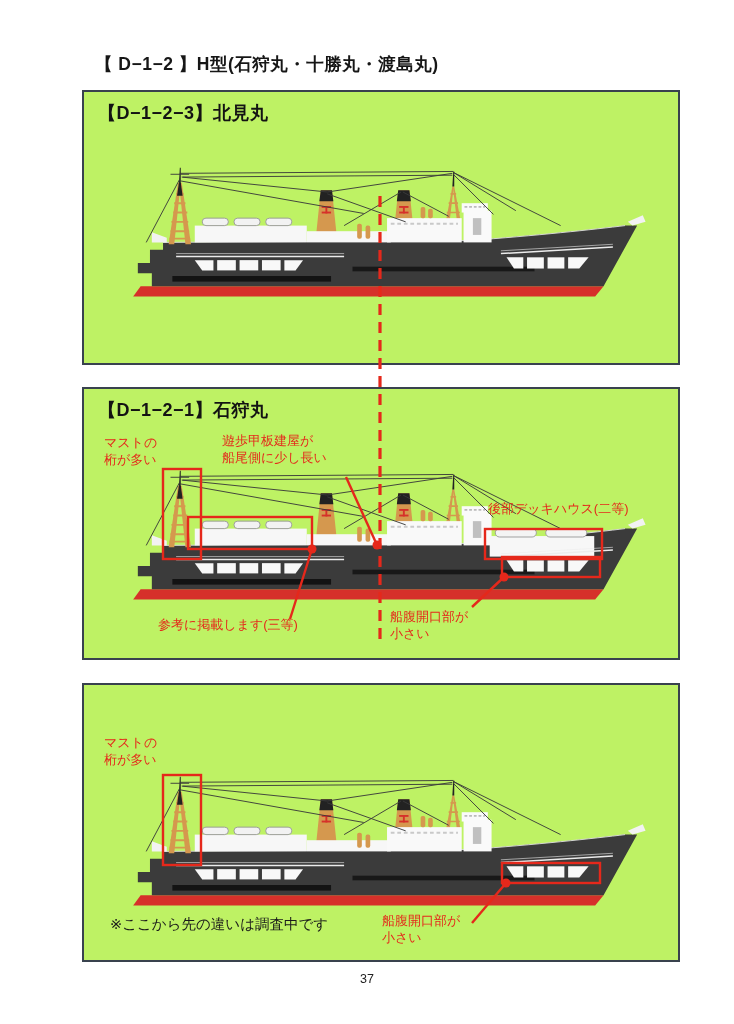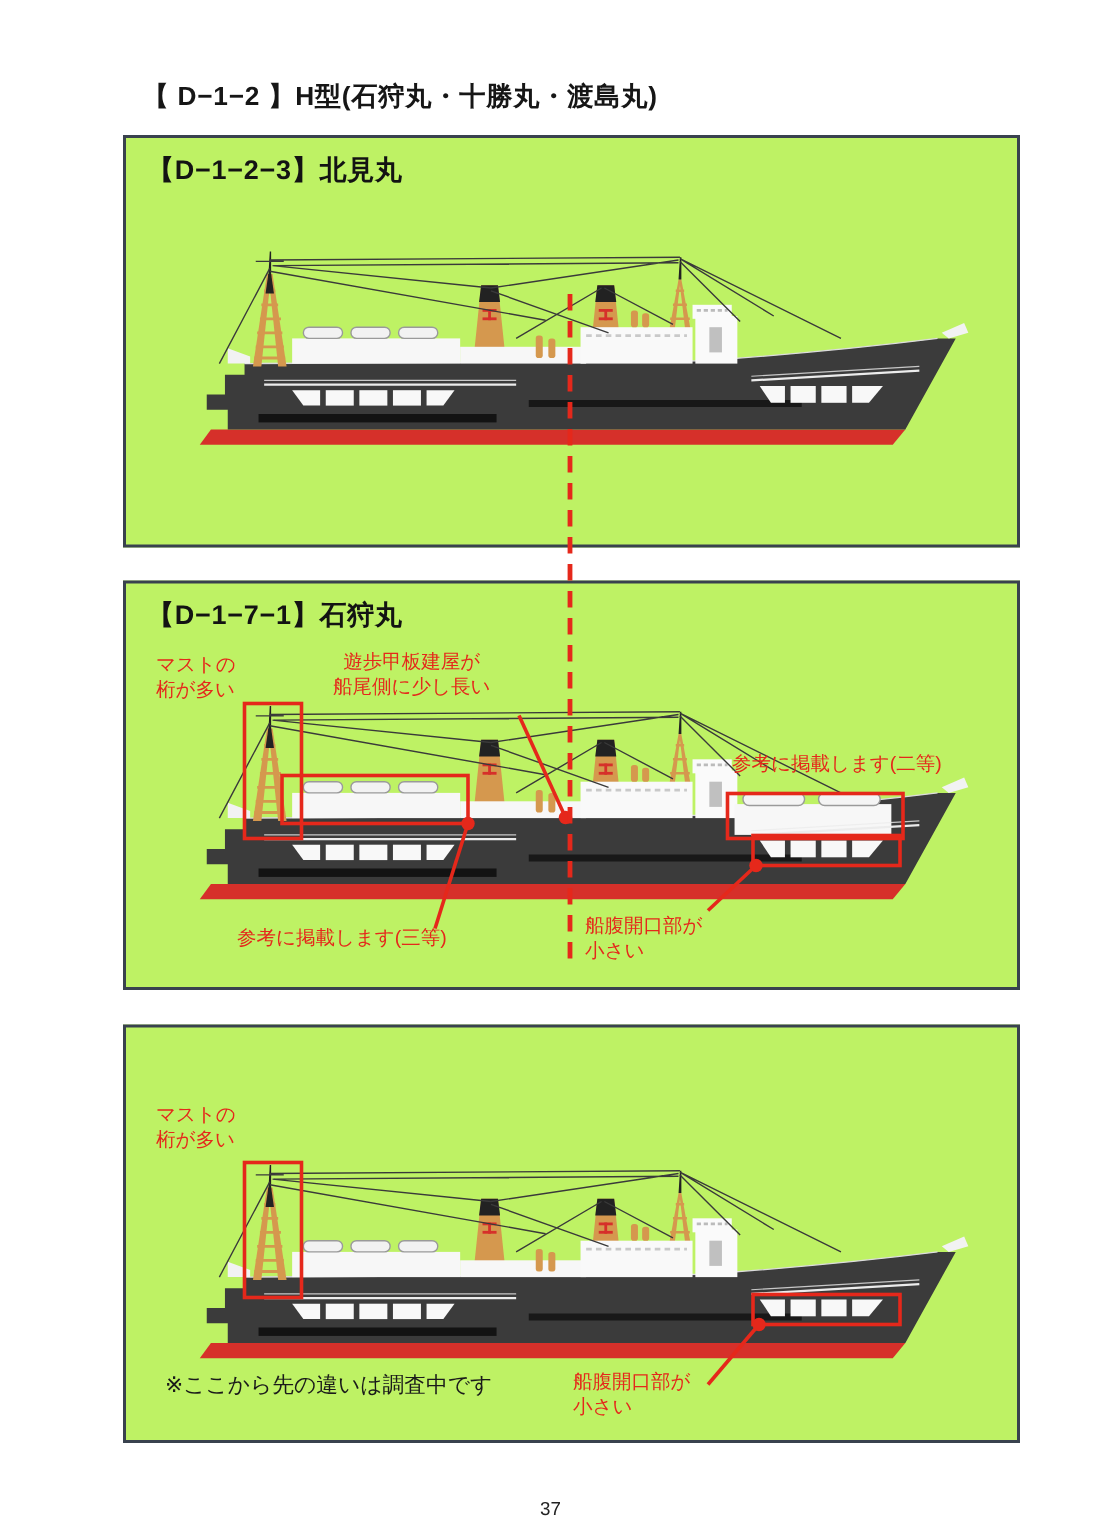--- a/index.html
+++ b/index.html
@@ -10,21 +10,21 @@
   #panel1{top:90px;height:275px;}
   #panel2{top:387px;height:273px;}
   #panel3{top:683px;height:279px;}
   .panel-header{position:absolute;left:14px;top:9px;font-size:18px;font-weight:700;color:#131313;letter-spacing:.5px;}
   .note{position:absolute;font-size:14.5px;color:#1a1a1a;line-height:1.35;white-space:pre-line;}
   .small-note{position:absolute;font-size:12.5px;color:#1a1a1a;line-height:1.3;white-space:pre-line;}
   .red-label{position:absolute;font-size:13px;font-weight:500;color:#e5281b;line-height:1.3;white-space:pre-line;}
   .ship-box{position:absolute;width:545px;height:140px;}
   .overlay{position:absolute;left:0;top:0;pointer-events:none;}
   .dash-overlay{position:absolute;left:374px;top:196px;width:12px;height:446px;pointer-events:none;}
-  .page-number{position:absolute;left:0;right:0;top:972px;text-align:center;font-size:12.5px;color:#222;margin-top:27px;}
+  .page-number{position:absolute;left:0;right:0;top:972px;text-align:center;font-size:12.5px;color:#222;}
 </style>
 </head>
 <body>
 
 <div class="page">
 
   <div class="doc-title">【 D−1−2 】H型(石狩丸・十勝丸・渡島丸)</div>
 
   <section class="panel" id="panel1">
     <div class="panel-header">【D−1−2−3】北見丸</div>
@@ -93,21 +93,21 @@
           </g>
           <path d="M404,96 L524,89" stroke="#ececec" stroke-width="1.6"></path>
           <path d="M404,93 L524,86" stroke="#ececec" stroke-width="0.8" opacity="0.8"></path>
           <path d="M540,62 L556,55 L559,62 L545,66 Z" fill="#f2f2f2"></path>
           <path d="M30,73 L46,79 L46,84 L30,84 Z" fill="#f2f2f2"></path>
           <path d="M60,10 L353,8 M63,14 L352,12 M62,14 L218,30 M218,30 L352,10 M218,32 L302,62 M297,30 L236,66 M299,30 L348,56 M353,9 L420,50 M353,11 L396,54 M353,9 L468,66 M60,16 L24,84 M60,18 L257,53 M50,11 L70,11" stroke="#3a3a3a" stroke-width="1" fill="none"></path>
         </svg></div>
   </section>
 
   <section class="panel" id="panel2">
-    <div class="panel-header">【D−1−7−1】石狩丸</div>
+    <div class="panel-header">【D−1−2−1】石狩丸</div>
     <div class="ship-box" style="left:38px;top:78px;"><svg width="545" height="140" viewBox="0 0 580 150" xmlns="http://www.w3.org/2000/svg">
           <path d="M18,131 L514,131 L505,142 L10,142 Z" fill="#d6302a"></path>
           <path d="M42,84 L370,82 C440,77 505,70 537,66 L550,66 L514,131 L30,131 L30,117 L15,117 L15,106 L28,106 L28,92 L42,92 Z" fill="#3b3b3b"></path>
           <rect x="52" y="120" width="170" height="6" fill="#131313"></rect>
           <rect x="245" y="110" width="195" height="5" fill="#131313" opacity="0.85"></rect>
           <path d="M42,84 L370,82 C440,77 505,70 537,66" stroke="#dcdcdc" stroke-width="1" fill="none"></path>
           <g>
             <path d="M48,86 L58,20 L61,20 L54,86 Z" fill="#d5984e"></path>
             <path d="M72,86 L62,20 L59,20 L66,86 Z" fill="#d5984e"></path>
             <path d="M56,32 L64,32 M54,42 L66,42 M53,52 L68,52 M51,62 L69,62 M50,72 L70,72 M49,80 L71,80" stroke="#d5984e" stroke-width="2"></path>
@@ -184,23 +184,23 @@
         <line x1="420" y1="188" x2="388" y2="218"></line>
       </g>
       <g fill="#e5281b">
         <circle cx="293" cy="156" r="4.5"></circle>
         <circle cx="228" cy="160" r="4.5"></circle>
         <circle cx="420" cy="188" r="4.5"></circle>
       </g>
     </svg>
     <div class="red-label" style="left:20px;top:46px;">マストの
 桁が多い</div>
-    <div class="red-label" style="left:138px;top:44px;text-align:center;">遊歩甲板建屋が
+    <div class="red-label" style="left:138px;top:44px;">遊歩甲板建屋が
 船尾側に少し長い</div>
-    <div class="red-label" style="left:404px;top:112px;">参考に掲載します(二等)</div>
+    <div class="red-label" style="left:404px;top:112px;">後部デッキハウス(二等)</div>
     <div class="red-label" style="left:74px;top:228px;">参考に掲載します(三等)</div>
     <div class="red-label" style="left:306px;top:220px;">船腹開口部が
 小さい</div>
   </section>
 
   <section class="panel" id="panel3">
     <div class="ship-box" style="left:38px;top:88px;"><svg width="545" height="140" viewBox="0 0 580 150" xmlns="http://www.w3.org/2000/svg">
           <path d="M18,131 L514,131 L505,142 L10,142 Z" fill="#d6302a"></path>
           <path d="M42,84 L370,82 C440,77 505,70 537,66 L550,66 L514,131 L30,131 L30,117 L15,117 L15,106 L28,106 L28,92 L42,92 Z" fill="#3b3b3b"></path>
           <rect x="52" y="120" width="170" height="6" fill="#131313"></rect>

